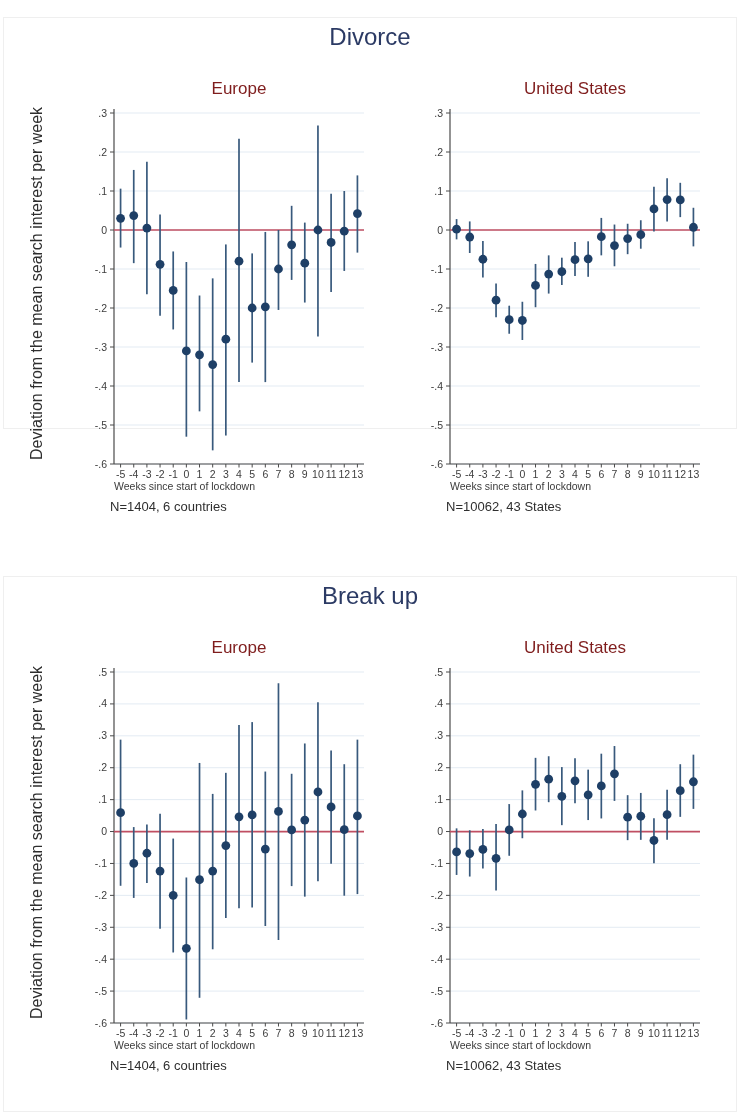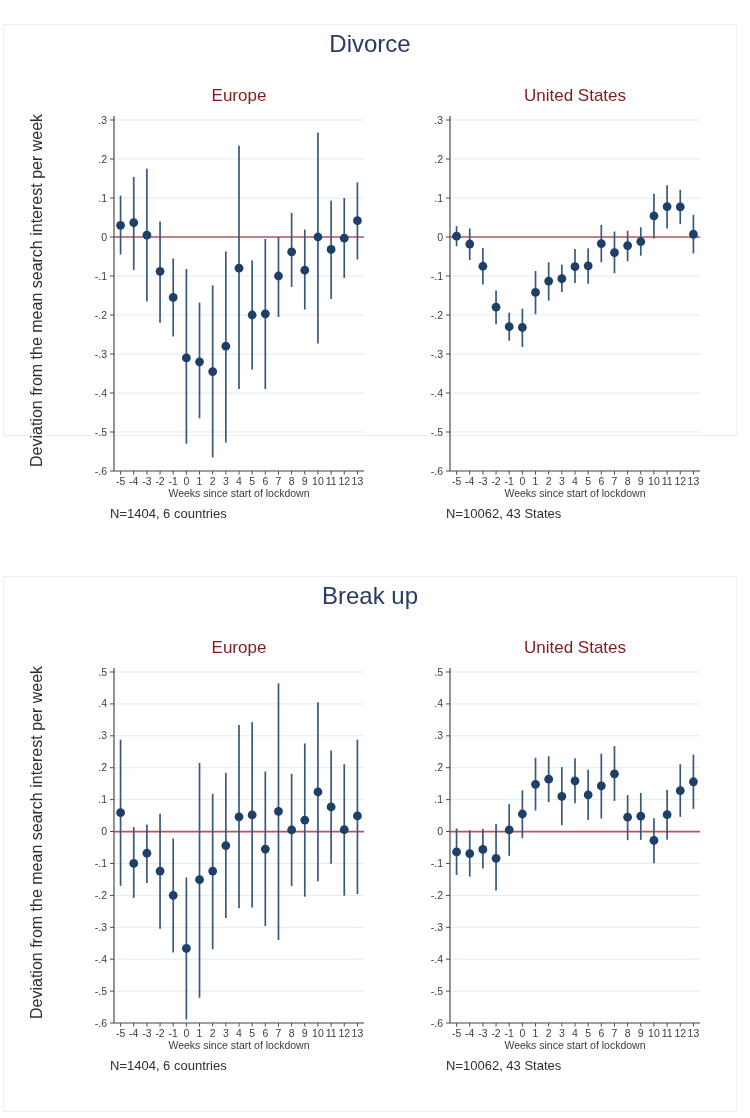--- a/index.html
+++ b/index.html
@@ -1,28 +1,28 @@
 <!DOCTYPE html>
 <html><head>
 <meta charset="utf-8">
 <style>
   html,body{margin:0;padding:0;background:#ffffff;}
   body{width:750px;height:1118px;position:relative;font-family:"Liberation Sans",sans-serif;overflow:hidden;}
   .figure-box{position:absolute;left:3px;width:734px;background:#ffffff;border:1px solid #efefef;box-sizing:border-box;}
-  #fig-divorce{top:24px;height:412px;}
+  #fig-divorce{top:17px;height:412px;}
   #fig-breakup{top:576px;height:536px;}
   .fig-title{position:absolute;top:5px;left:0;right:0;text-align:center;font-size:24px;color:#2b3a64;}
   .ylabel{position:absolute;left:24px;top:84px;height:362px;display:flex;align-items:center;justify-content:center;
           writing-mode:vertical-rl;transform:rotate(180deg);font-size:16px;color:#2e2e2e;white-space:nowrap;}
   .panel{position:absolute;top:60px;width:308px;}
   .panel-eu{left:66px;}
   .panel-us{left:402px;}
   .panel-sub{height:26px;line-height:22px;margin-left:44px;width:250px;text-align:center;font-size:17px;color:#7f1d1d;}
   .plot-host{width:308px;height:378px;}
-  .panel-xlabel{margin-left:44px;width:250px;text-align:center;font-size:10.5px;color:#3b3b3b;margin-top:-2px;}
+  .panel-xlabel{margin-left:44px;width:250px;font-size:10.5px;color:#3b3b3b;margin-top:-2px;}
   .panel-note{margin-left:40px;font-size:13px;color:#2f2f2f;margin-top:7px;}
 </style>
 </head>
 <body>
 
 <div>
 
   <section class="figure-box" id="fig-divorce">
     <div class="fig-title">Divorce</div>
     <div class="ylabel">Deviation from the mean search interest per week</div>

